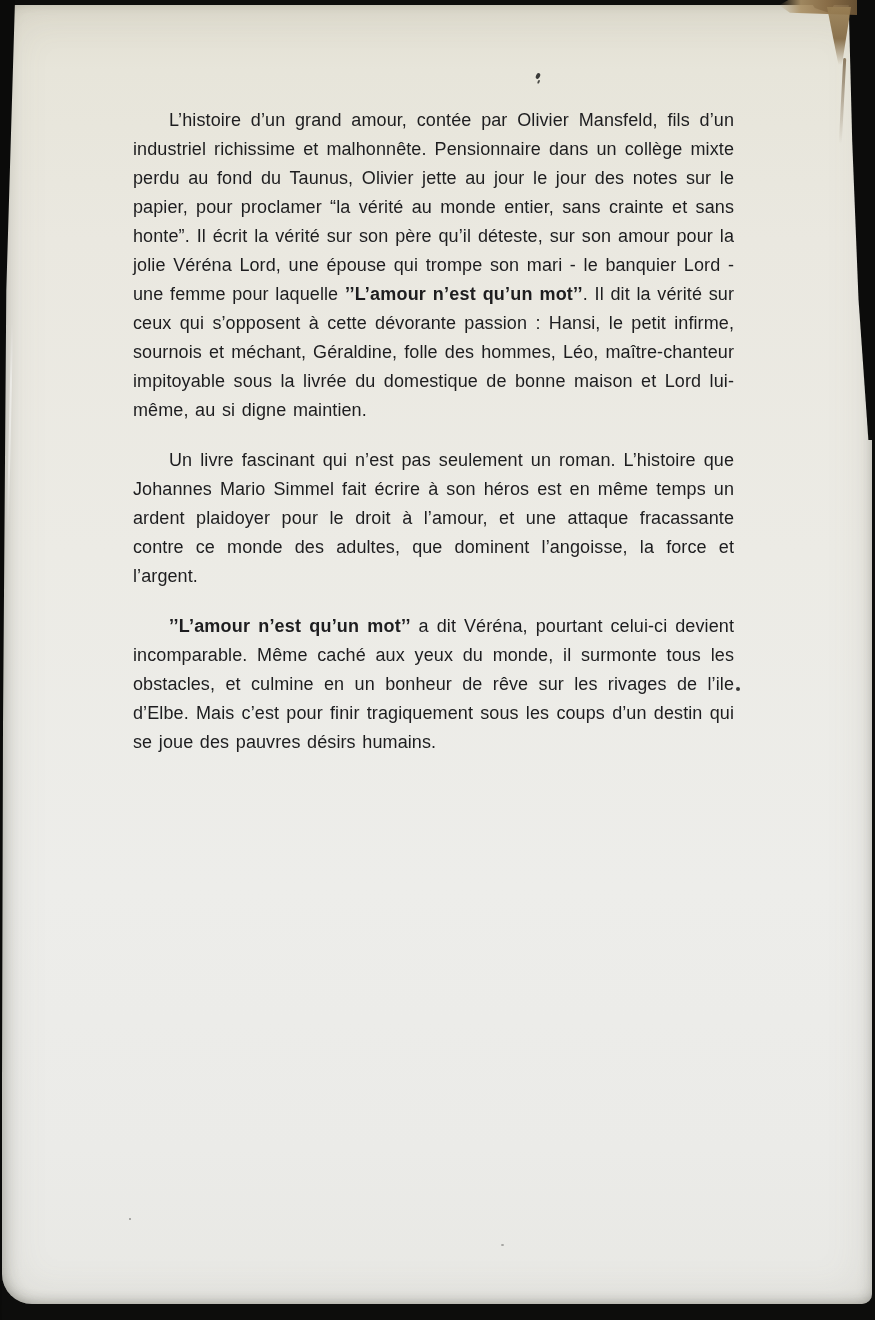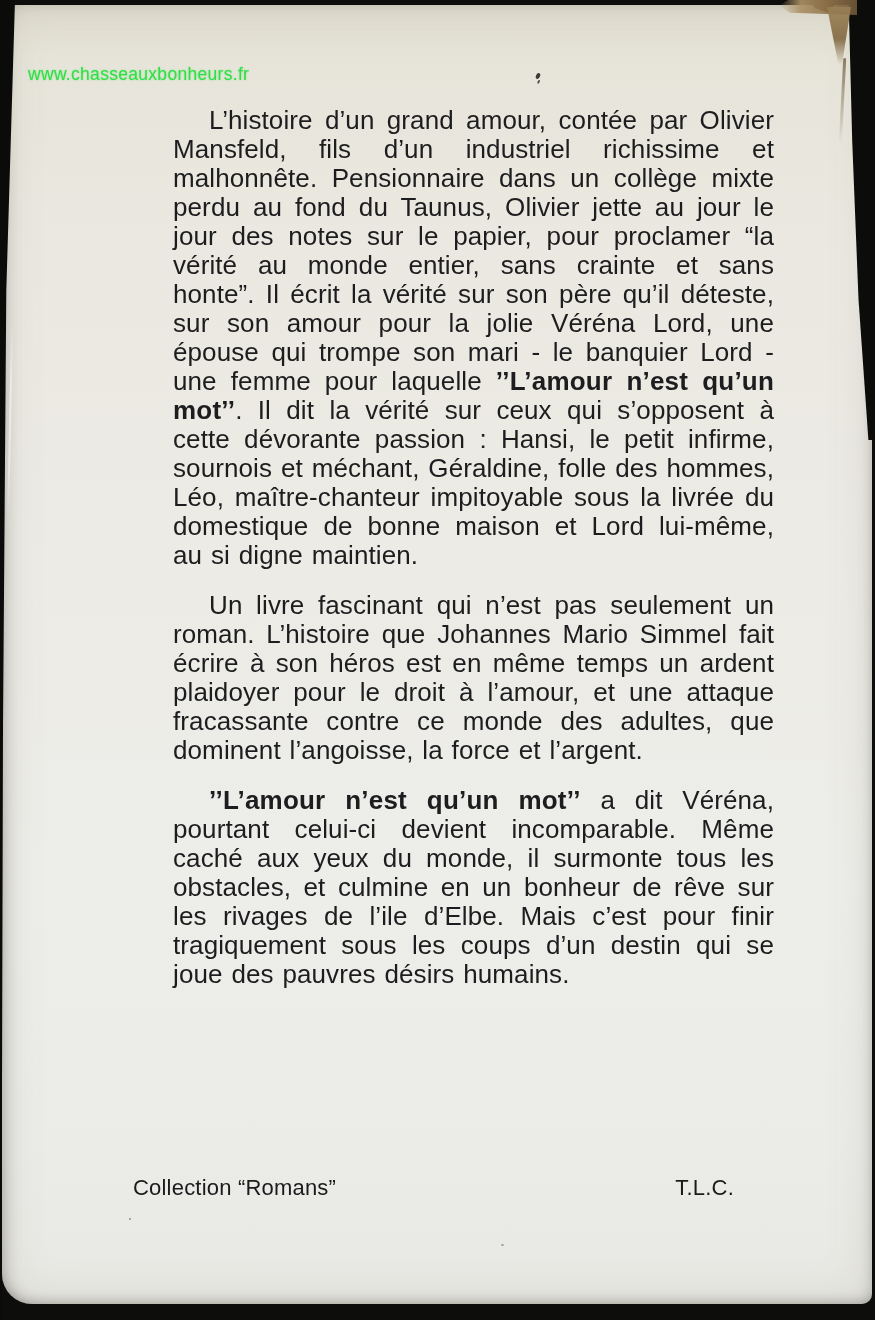--- a/index.html
+++ b/index.html
@@ -68,53 +68,48 @@
   
   .watermark {
     position:absolute; left:26px; top:59px;
     font-size:17.5px; letter-spacing:.3px; font-weight:400;
     text-shadow:0 0 2px rgba(47,223,69,.55);
     white-space:nowrap;
   }
   
   .blurb {
     position:absolute; left:131px; top:101px; width:601px;
-    font-size:26px; line-height:29px; color:#1d1d1f;
-    text-align:justify; letter-spacing:.1px; word-spacing:1.5px;margin-left:40px;
+    font-size:18px; line-height:29px; color:#1d1d1f;
+    text-align:justify; letter-spacing:.1px; word-spacing:1.5px;
   }
   .blurb p { margin:0 0 21px 0; text-indent:36px; }
   .blurb .bt { font-weight:bold; letter-spacing:.2px; }
   
   .footer {
     position:absolute; left:131px; top:1170px; width:601px;
     display:flex; justify-content:space-between; align-items:baseline;
     font-size:22px; color:#1b1b1d; letter-spacing:.2px;
   }
 </style>
 </head>
 <body>
 
 <div class="photo">
 
   <div class="cover">
 
-    <div class="watermark" style="color: rgb(47, 223, 69);">www.chasseauxbonheurs.fr</div>
 
     <div class="blurb">
       <p><span>L’histoire d’un grand amour, contée par Olivier Mansfeld, fils d’un industriel richissime et malhonnête. Pensionnaire dans un collège mixte perdu au fond du Taunus, Olivier jette au jour le jour des notes sur le papier, pour proclamer “la vérité au monde entier, sans crainte et sans honte”. Il écrit la vérité sur son père qu’il déteste, sur son amour pour la jolie Véréna Lord, une épouse qui trompe son mari - le banquier Lord - une femme pour laquelle </span><span class="bt">’’L’amour n’est qu’un mot’’</span><span>. Il dit la vérité sur ceux qui s’opposent à cette dévorante passion : Hansi, le petit infirme, sournois et méchant, Géraldine, folle des hommes, Léo, maître-chanteur impitoyable sous la livrée du domestique de bonne maison et Lord lui-même, au si digne maintien.</span></p>
 
       <p><span>Un livre fascinant qui n’est pas seulement un roman. L’histoire que Johannes Mario Simmel fait écrire à son héros est en même temps un ardent plaidoyer pour le droit à l’amour, et une attaque fracassante contre ce monde des adultes, que dominent l’angoisse, la force et l’argent.</span></p>
 
       <p><span class="bt">’’L’amour n’est qu’un mot’’</span><span> a dit Véréna, pourtant celui-ci devient incomparable. Même caché aux yeux du monde, il surmonte tous les obstacles, et culmine en un bonheur de rêve sur les rivages de l’ile d’Elbe. Mais c’est pour finir tragiquement sous les coups d’un destin qui se joue des pauvres désirs humains.</span></p>
     </div>
 
-    <div class="footer">
-      <span>Collection “Romans”</span>
-      <span>T.L.C.</span>
-    </div>
 
     <div class="crease"></div>
     <div class="speck s1"></div>
     <div class="speck s2"></div>
     <div class="speck s3"></div>
     <div class="speck s4"></div>
   </div>
 
   <div class="edge-left"></div>
   <div class="edge-right"></div>

